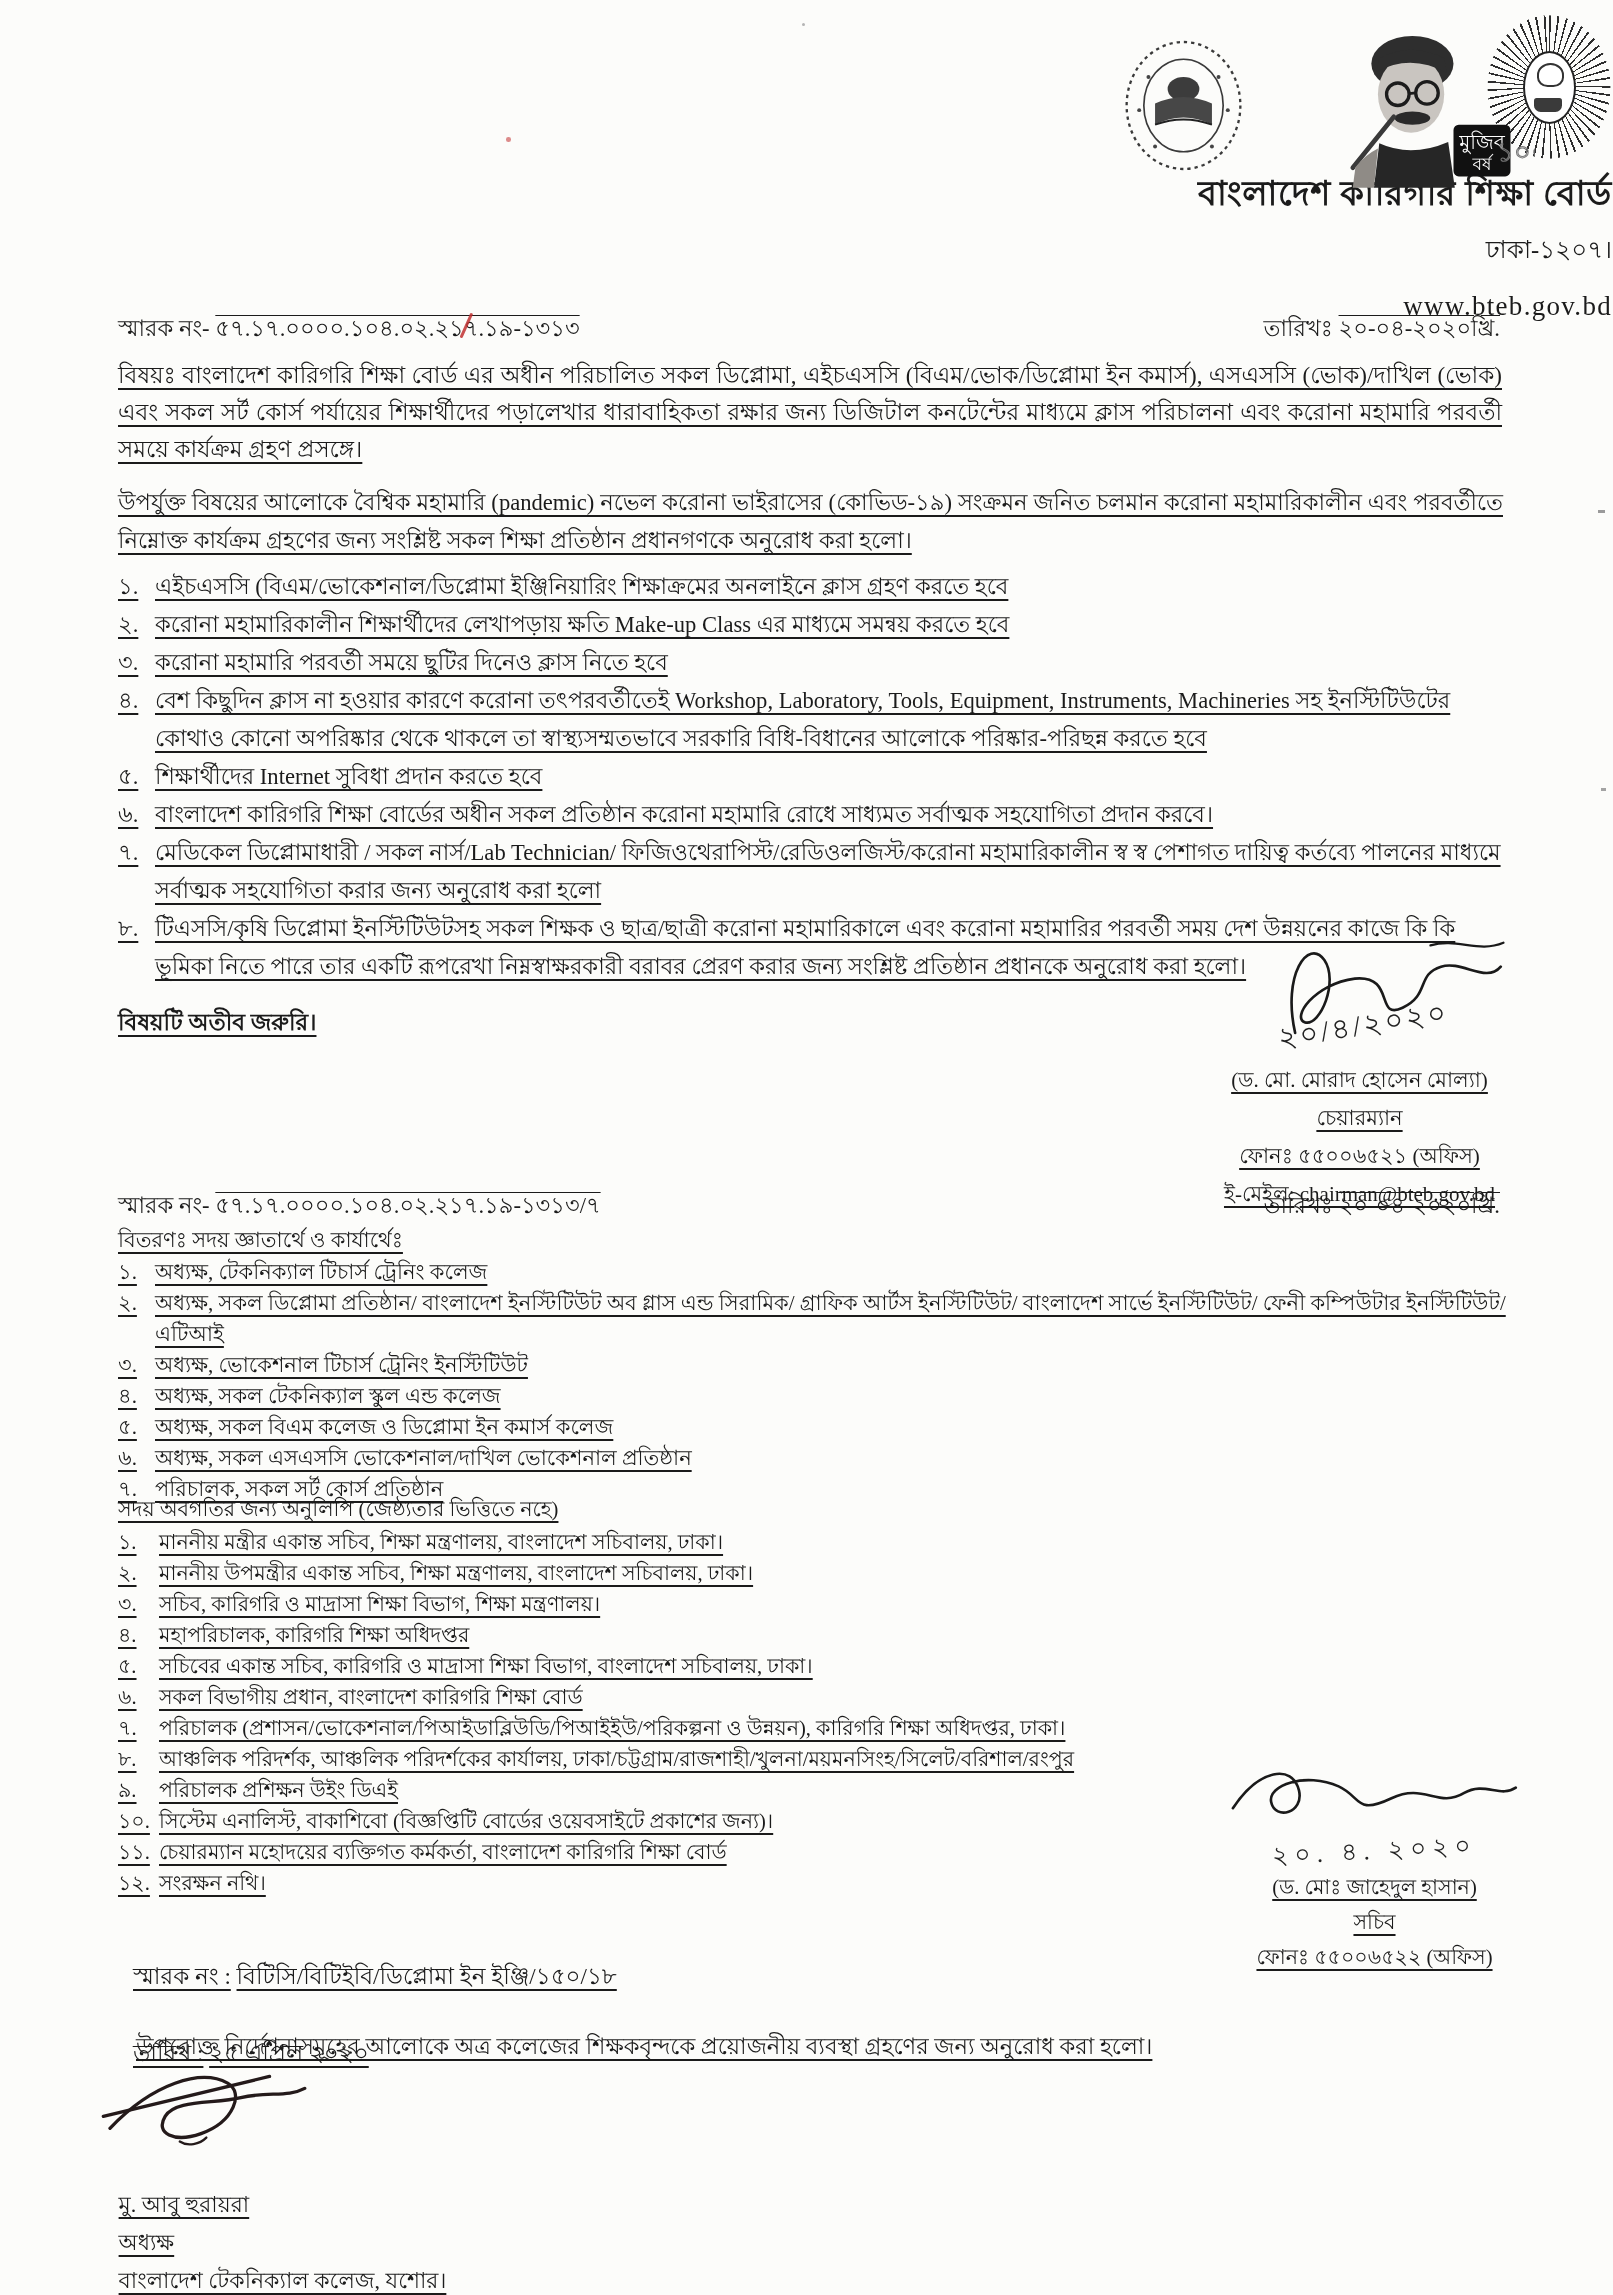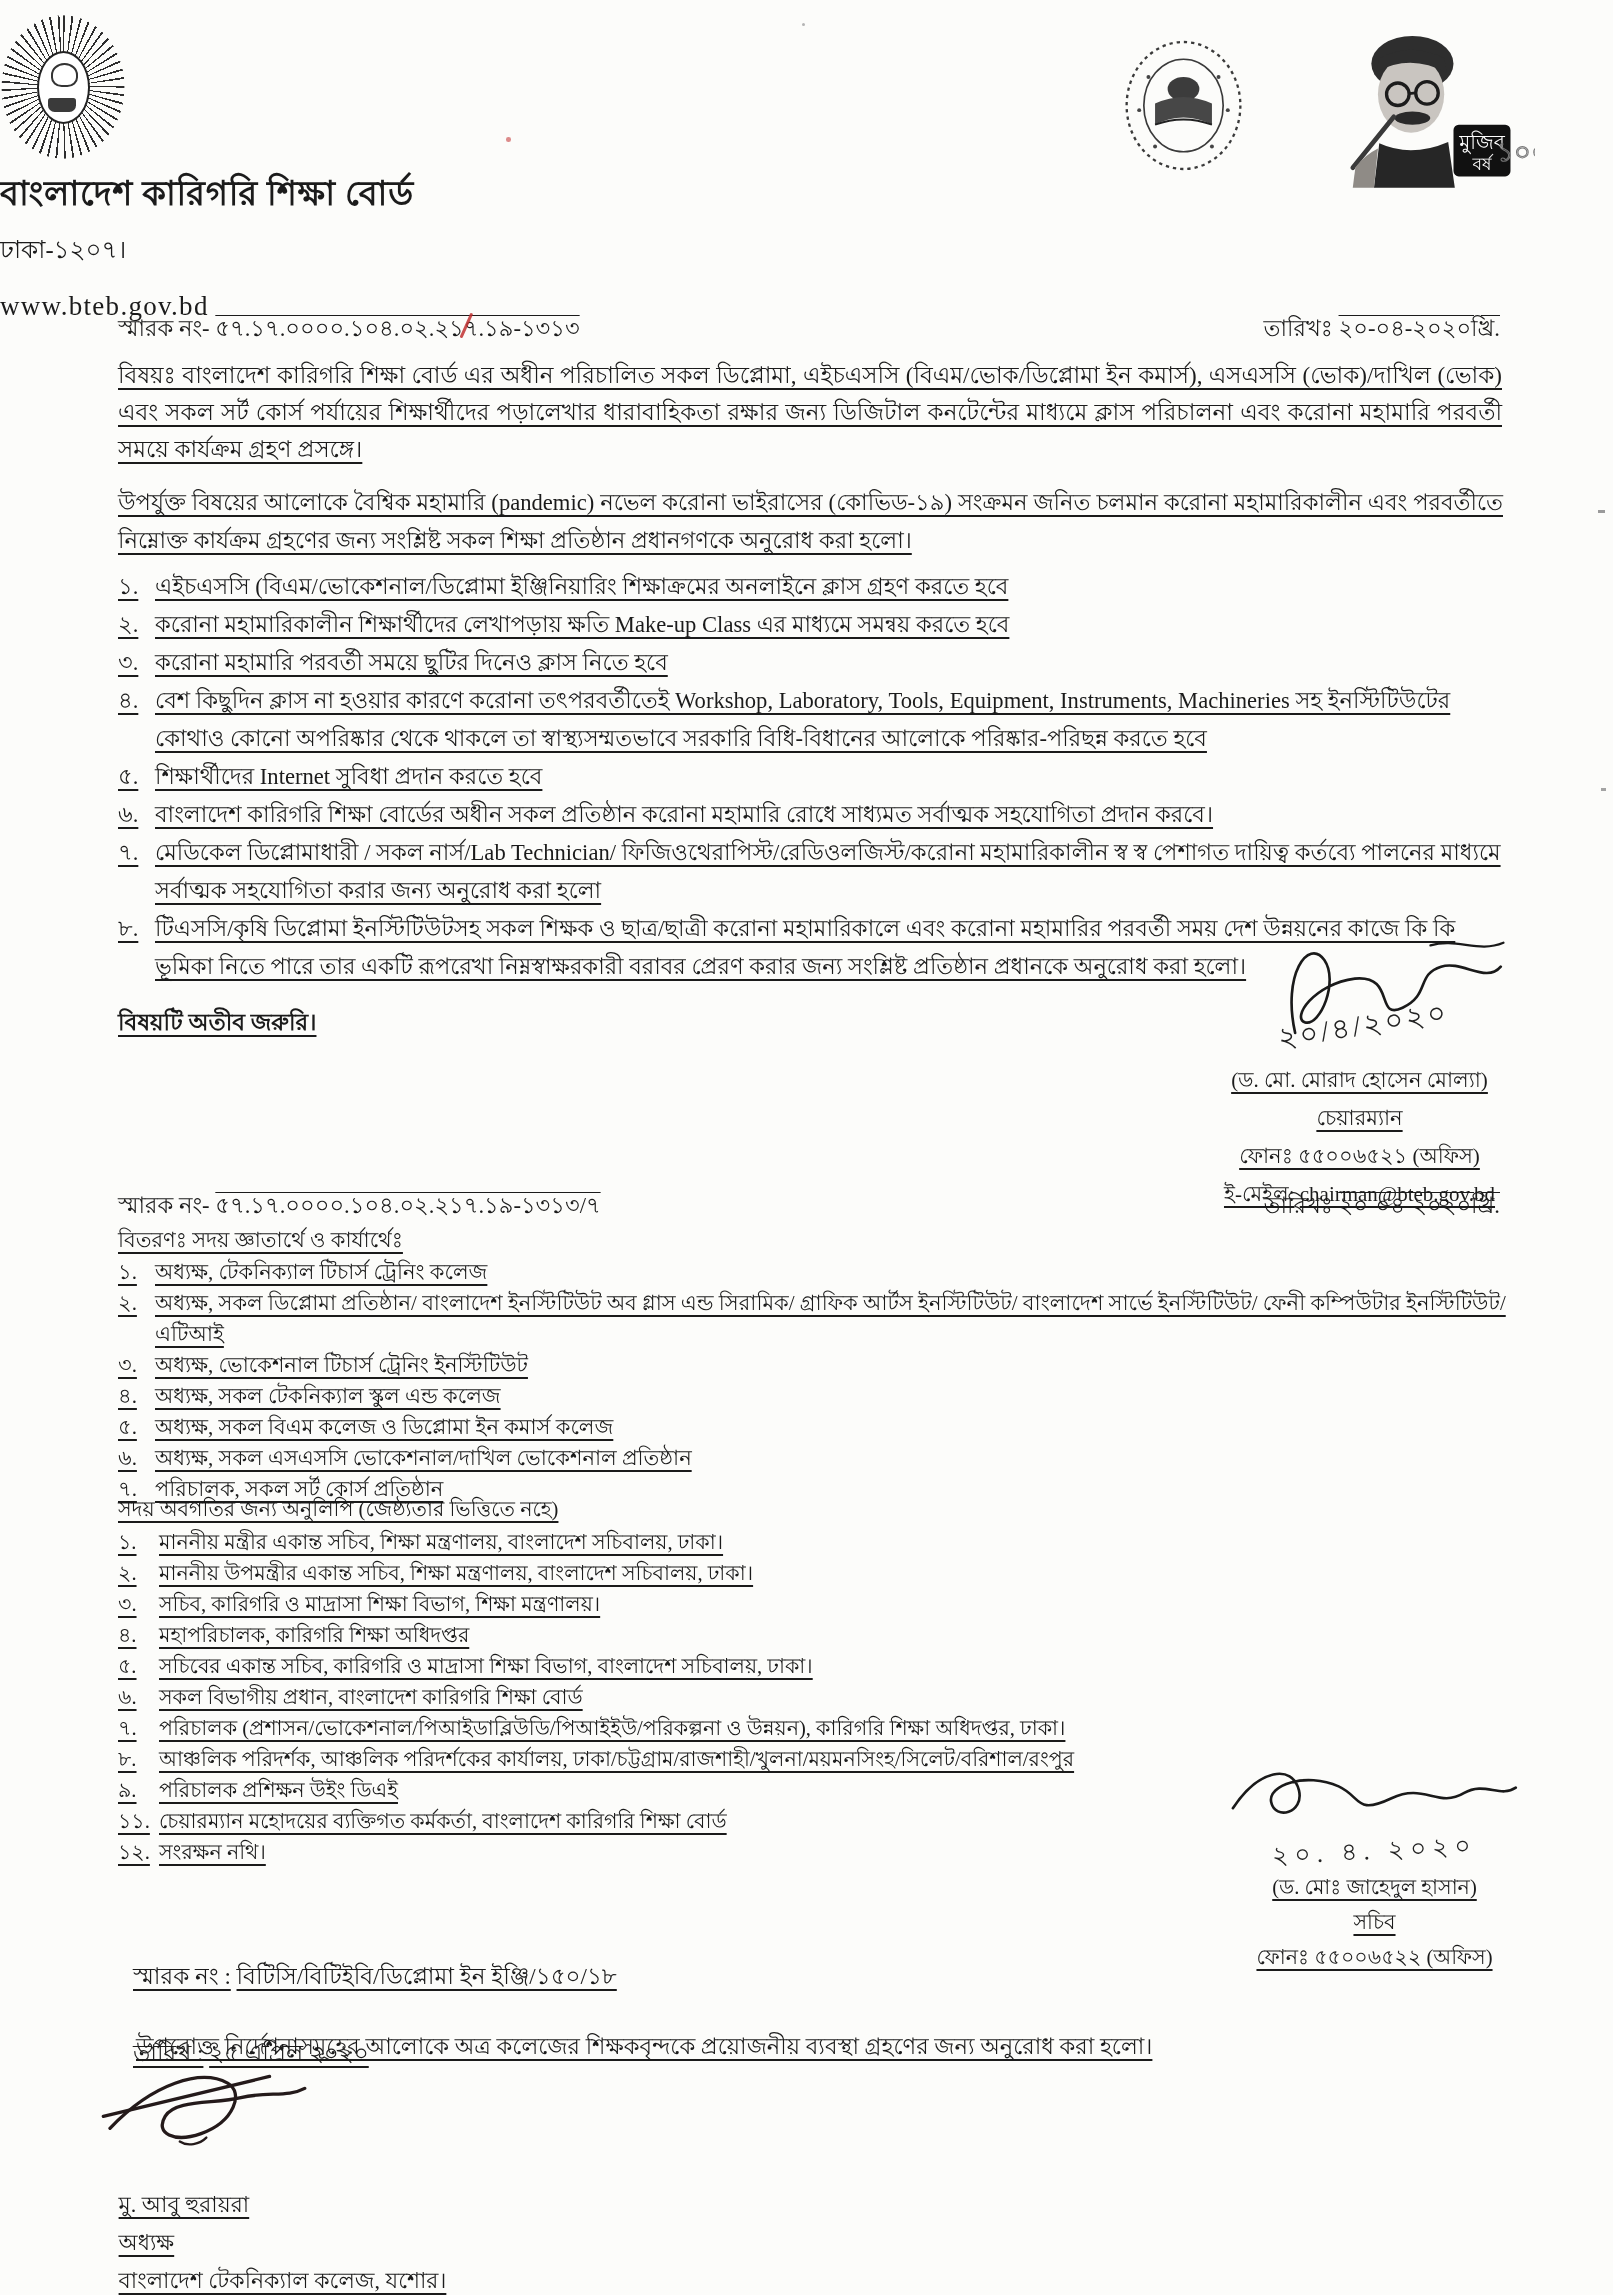--- a/index.html
+++ b/index.html
@@ -9,21 +9,21 @@
     background:#fcfcfa;
     color:#1b1b1b;
     font-family:"Liberation Serif","DejaVu Serif",serif;
     overflow:hidden;
   }
   .u{text-decoration:underline;text-decoration-thickness:1.5px;text-underline-offset:5.3px;text-decoration-skip-ink:none;}
   .ovl{text-decoration:overline;text-decoration-thickness:1.3px;}
   .abs{position:absolute;}
 
   
-  .header{position:absolute;top:18.6px;left:0;width:1612px;text-align:left;}
+  .header{position:absolute;top:18.6px;left:0;width:1612px;text-align:right;}
   .monogram{position:relative;display:inline-block;width:126px;height:136px;}
   .burst{position:absolute;inset:0;border-radius:50%;
     background:repeating-conic-gradient(#2d2d2d 0deg 1.7deg, transparent 1.7deg 7.4deg);
     -webkit-mask:radial-gradient(closest-side, transparent 33%, #000 34% 97%, transparent 98%);
     mask:radial-gradient(closest-side, transparent 33%, #000 34% 97%, transparent 98%);
     transform:scaleY(1.08);}
   .core{position:absolute;left:37px;top:32px;width:49px;height:69px;border:2px solid #222;border-radius:50%;background:#fff;}
   .core:before{content:"";position:absolute;left:12px;top:10.6px;width:22.6px;height:20px;border:2px solid #333;border-radius:50% 50% 40% 40%;}
   .core:after{content:"";position:absolute;left:9.3px;bottom:9.3px;width:28px;height:14.6px;background:#3a3a3a;border-radius:2.7px 2.7px 6.6px 6.6px;}
   .org-name{font-size:34px;font-weight:bold;margin-top:10.6px;letter-spacing:0.7px;}
@@ -271,20 +271,24 @@
     </div>
   <div class="li">
       <span class="num u">৮.</span>
       <span class="txt u">আঞ্চলিক পরিদর্শক, আঞ্চলিক পরিদর্শকের কার্যালয়, ঢাকা/চট্টগ্রাম/রাজশাহী/খুলনা/ময়মনসিংহ/সিলেট/বরিশাল/রংপুর</span>
     </div>
   <div class="li">
       <span class="num u">৯.</span>
       <span class="txt u">পরিচালক প্রশিক্ষন উইং ডিএই</span>
     </div>
   <div class="li">
+      <span class="num u">১০.</span>
+      <span class="txt u">সিস্টেম এনালিস্ট, বাকাশিবো (বিজ্ঞপ্তিটি বোর্ডের ওয়েবসাইটে প্রকাশের জন্য)।</span>
+    </div>
+  <div class="li">
       <span class="num u">১১.</span>
       <span class="txt u">চেয়ারম্যান মহোদয়ের ব্যক্তিগত কর্মকর্তা, বাংলাদেশ কারিগরি শিক্ষা বোর্ড</span>
     </div>
   <div class="li">
       <span class="num u">১২.</span>
       <span class="txt u">সংরক্ষন নথি।</span>
     </div>
 </div>
 
 <div class="secretary abs">

